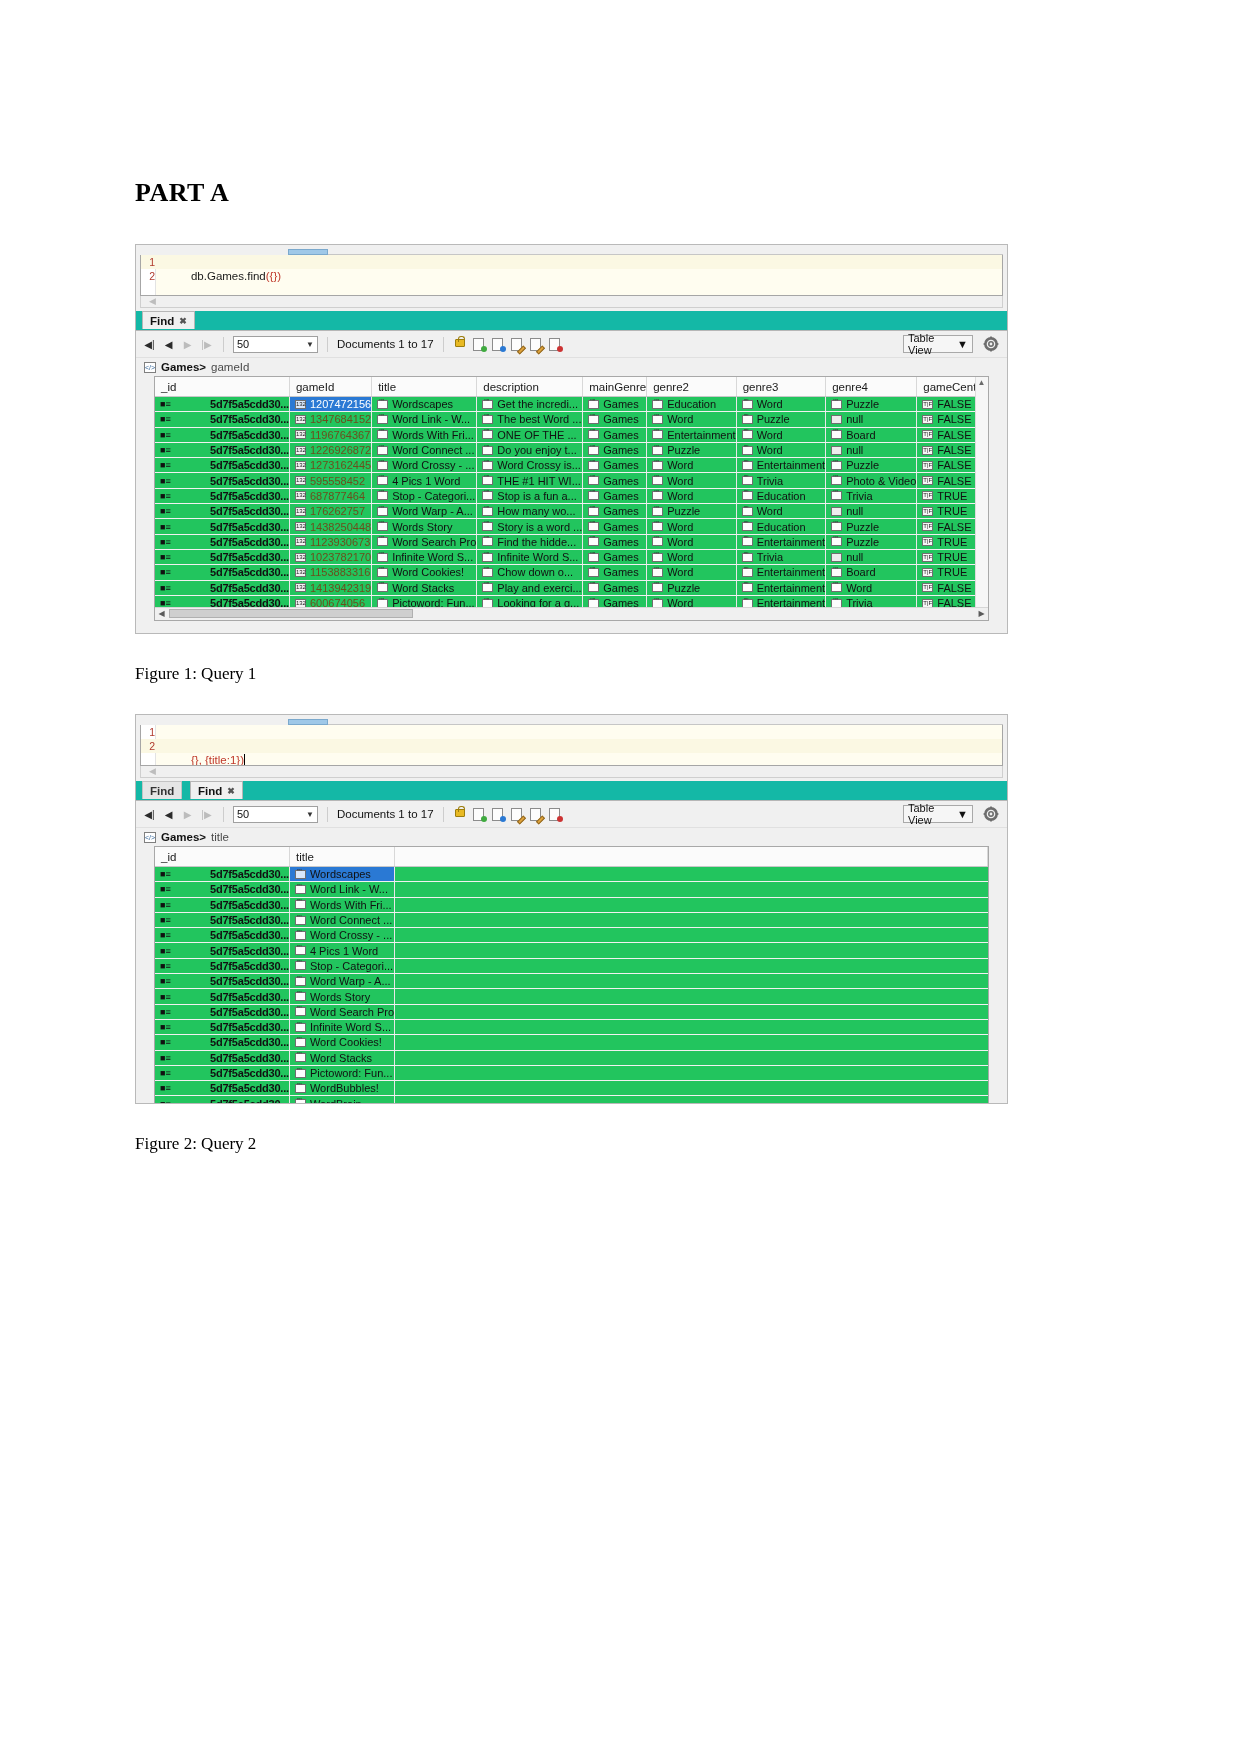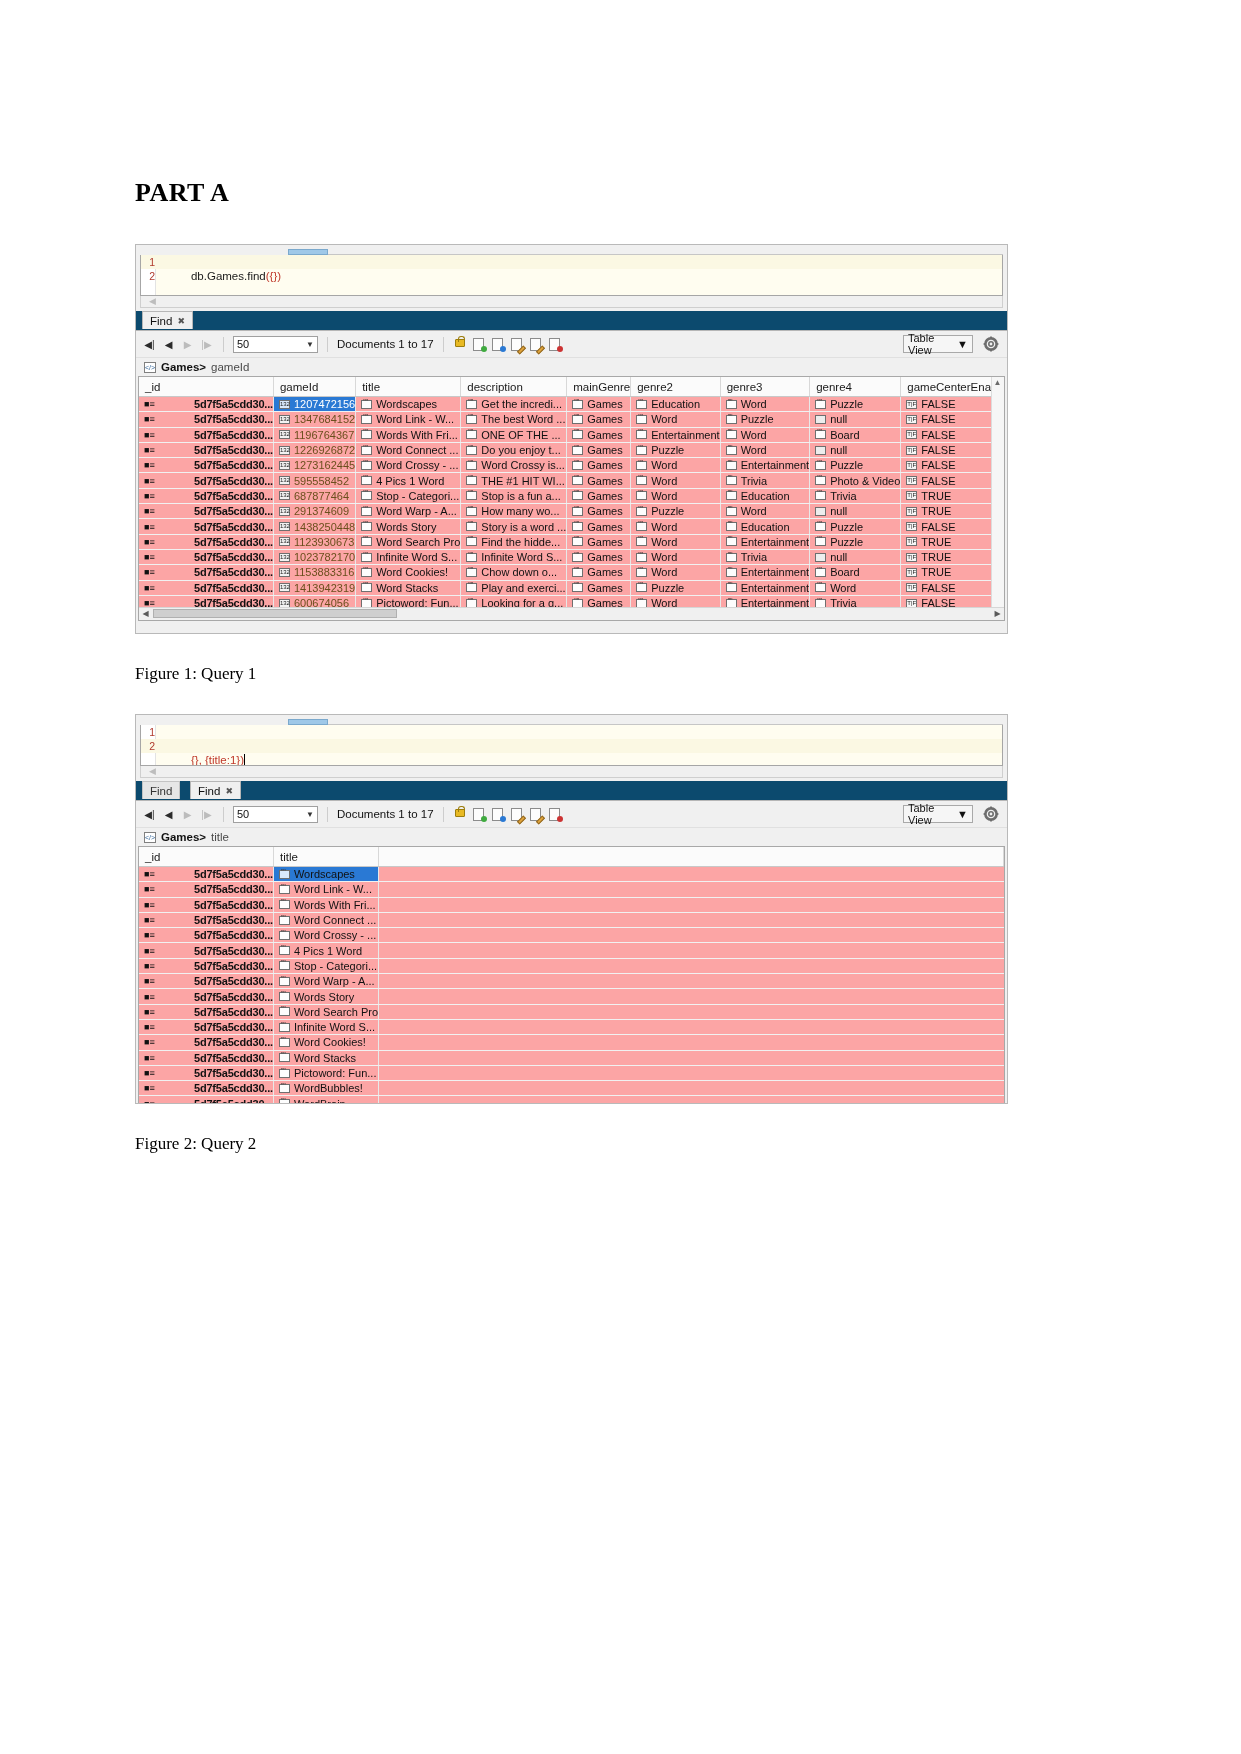--- a/index.html
+++ b/index.html
@@ -78,22 +78,22 @@
   .editor-hbar{
     height:11px;background:#f0f0f0;border:1px solid #cfcfcf;border-top:none;
     position:relative;
   }
   .editor-hbar .arrow-l{
     position:absolute;left:8px;top:1px;color:#bdbdbd;font-size:9px;line-height:9px;
   }
 
   
   .tabstrip{
-    height:19px;background:#0c4a6e;position:relative;
-    border-bottom:1px solid #b6b6b6;margin-top:3px;
+    height:19px;background:#14b8a6;position:relative;
+    border-bottom:1px solid #b6b6b6;margin-top:3px;font-weight:bold;
   }
   .tab{
     position:absolute;top:0;height:18px;line-height:18px;
     font-size:11.5px;color:#111;padding:0 7px;
     background:#f0f0f0;box-sizing:border-box;
     border:1px solid #b6b6b6;border-bottom:none;
     display:flex;align-items:center;gap:5px;
   }
   .tab.inactive{background:#e6e6e6;border-color:#c3c3c3;color:#333;}
   .tab .x{font-size:9px;color:#555;}
@@ -155,21 +155,21 @@
   }
   .bc-icon{
     width:12px;height:11px;border:1px solid #7f7f7f;background:#fff;
     font-size:7px;line-height:9px;text-align:center;color:#33669a;box-sizing:border-box;
   }
   .bc-coll{font-weight:bold;color:#111;font-size:11.5px;}
   .bc-field{color:#4a4a4a;font-size:11.5px;}
 
   
   .gridwrap{
-    margin:0 2px;background:#fca5a5;border:1px solid #a8a8a8;
+    margin:0 18px;background:#22c55e;border:1px solid #a8a8a8;
     position:relative;overflow:hidden;
   }
   #grid1{height:243px;}
   #grid2{height:262px;}
   .grid-scroll{position:relative;overflow:hidden;height:100%;}
   table.grid{
     border-collapse:collapse;table-layout:fixed;font-size:11px;
     font-family:"Liberation Sans", sans-serif;
   }
   table.grid th{
@@ -762,21 +762,21 @@
               <tr>
                 <td>
                   <span class="cellbox">
                     <span class="tyicon ty-id">■≡</span>
                     <span class="idtext">5d7f5a5cdd30...</span>
                   </span>
                 </td>
                 <td>
                   <span class="cellbox">
                     <span class="tyicon ty-int">132</span>
-                    <span class="numtext">291374609</span>
+                    <span class="numtext">176262757</span>
                   </span>
                 </td>
                 <td>
                   <span class="cellbox">
                     <span class="tyicon ty-str"></span>
                     <span>Word Warp - A...</span>
                   </span>
                 </td>
                 <td>
                   <span class="cellbox">

